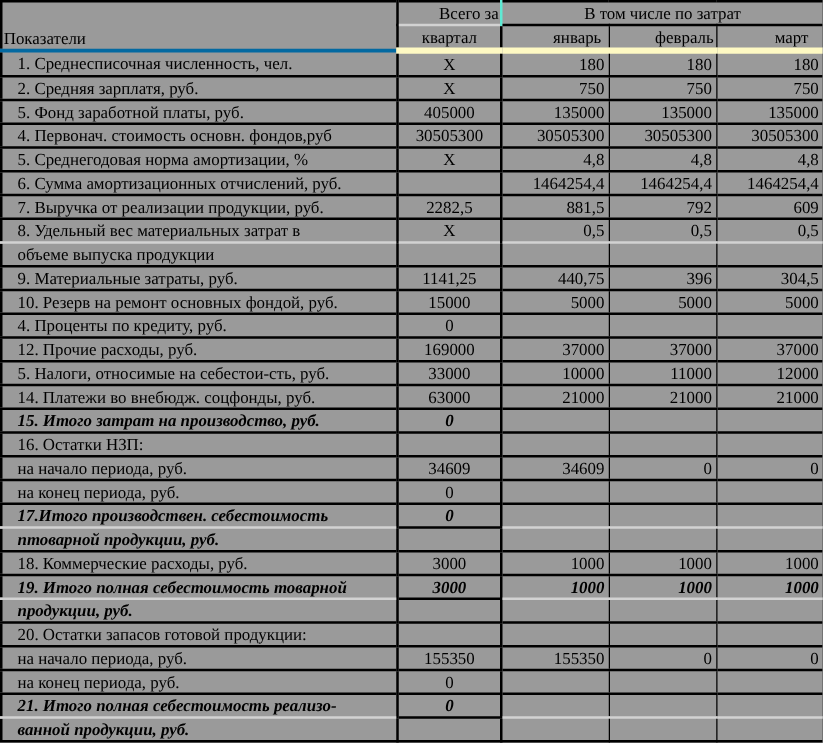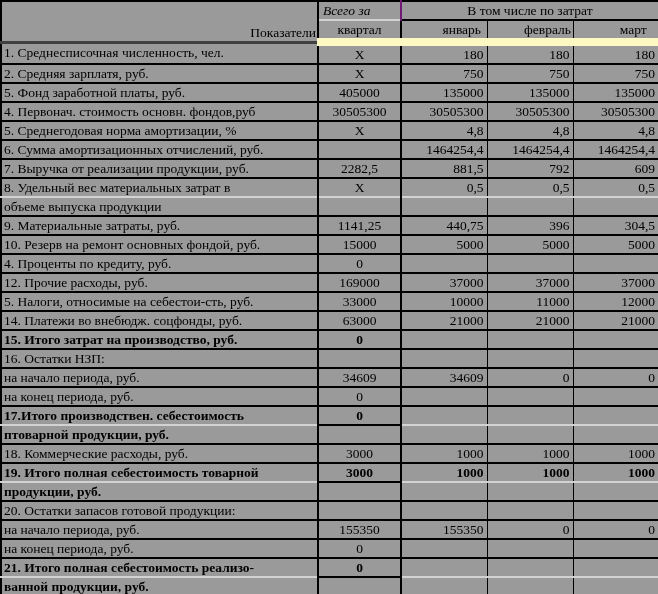--- a/index.html
+++ b/index.html
@@ -12,33 +12,33 @@
     font-family:"Liberation Serif","DejaVu Serif",serif;
     font-size:13.5px;color:#000;
   }
   td,th{
     height:17px;padding:0 1px;margin:0;
     line-height:16px;white-space:nowrap;overflow:hidden;
     font-weight:normal;vertical-align:middle;
     border-right:1px solid #000;
   }
   
-  thead th.c-label{border-right:2px solid #000;vertical-align:bottom;text-align:right;border-bottom:3px solid #404040;}
+  thead th.c-label{border-right:2px solid #000;vertical-align:bottom;text-align:left;border-bottom:3px solid #0369a1;}
   thead td{text-align:center;}
-  thead tr.h2 td{border-bottom:8px solid #fef9c3;}
-  thead td.total-l1{text-align:left;padding-left:4px;border-right:2px solid #701a75;font-style:italic;}
+  thead tr.h2 td{border-bottom:5px solid #fef9c3;}
+  thead td.total-l1{text-align:right;padding-left:4px;border-right:2px solid #5eead4;}
   thead td.total-l2{border-top:2px solid #d2d2d2;border-right:2px solid #000;}
   thead td.months-group{border-bottom:2px solid #000;}
   thead tr.h2 td.month{border-top:0;padding-left:36px;}
   
   tbody td{border-top:2px solid #000;}
-  tbody td.c-label{text-align:left;padding-left:2px;border-right:2px solid #000;}
+  tbody td.c-label{text-align:left;padding-left:12px;border-right:2px solid #000;}
   tbody td.c-total{text-align:center;border-right:2px solid #000;}
   tbody td.c-month{text-align:right;padding-right:3px;}
-  tbody tr.bold td{font-weight:bold;}
+  tbody tr.bold td{font-weight:bold;font-style:italic;}
   tbody tr.cont td{border-top-color:#d2d2d2;}
   tbody tr.cont td.kb{border-top-color:#000;}
 </style>
 </head>
 <body>
 
 <div class="sheet">
   <table class="grid">
     <colgroup>
       <col style="width:317px">

